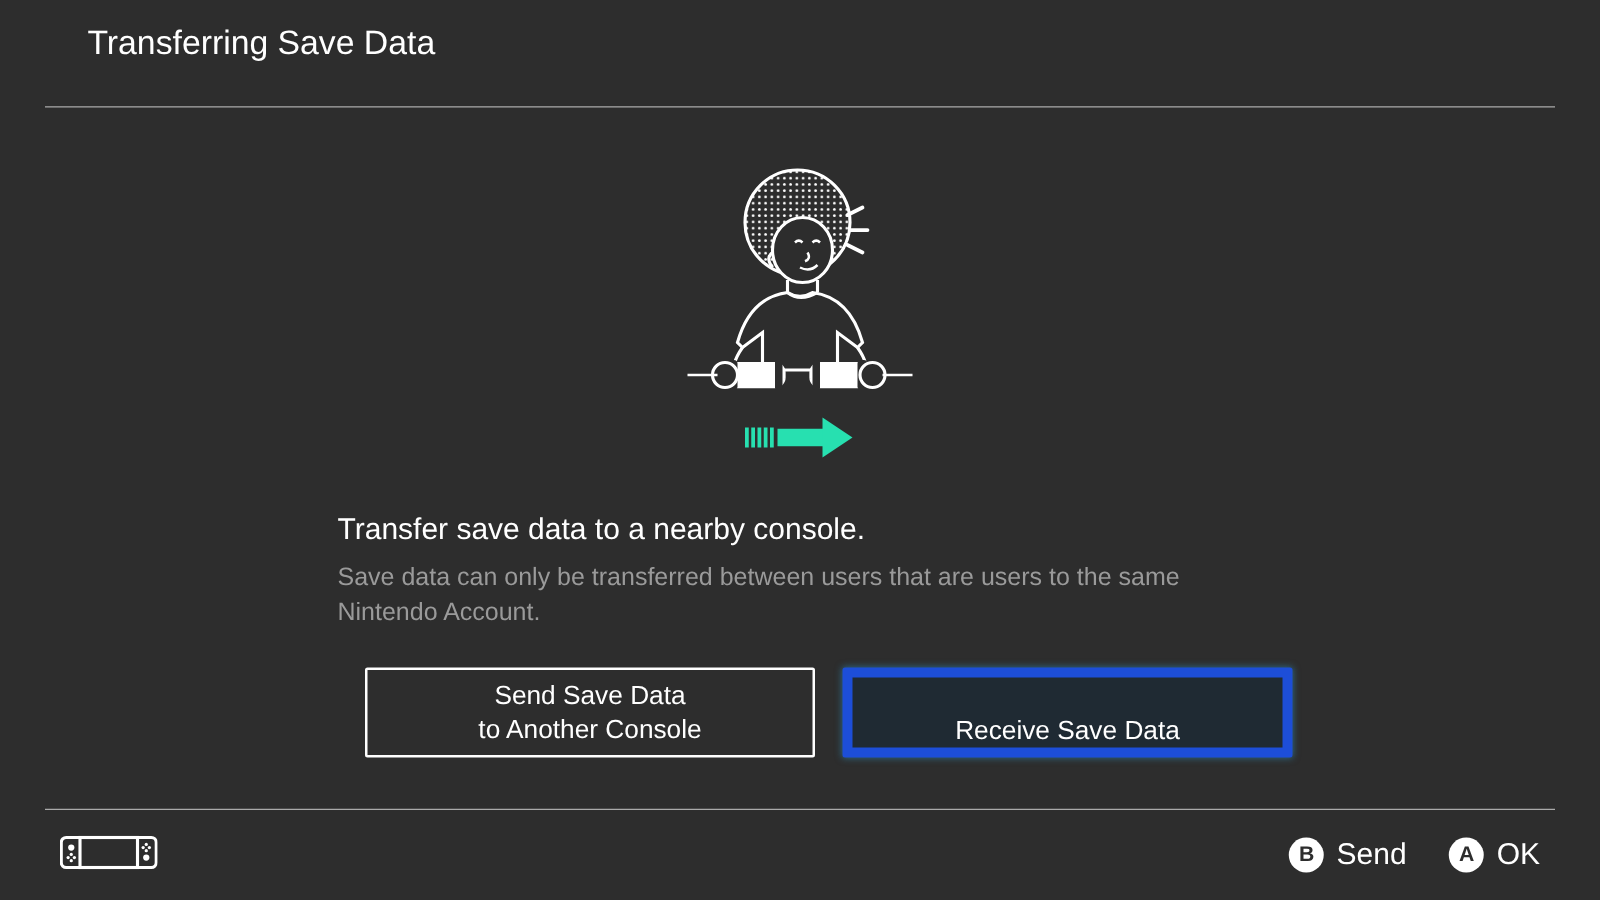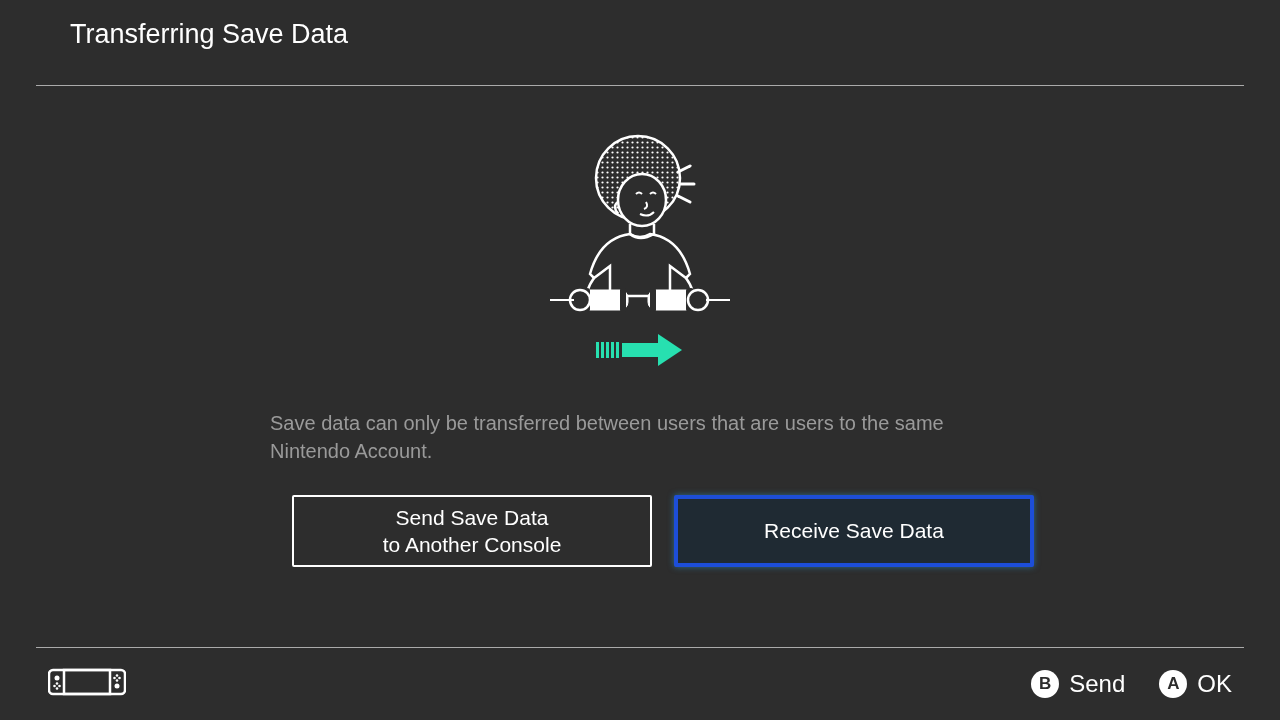--- a/index.html
+++ b/index.html
@@ -78,23 +78,24 @@
     font-size: 21px;
     display: flex;
     align-items: center;
     justify-content: center;
     text-align: center;
     line-height: 1.3;
     cursor: pointer;
     border-radius: 2px;
   }
   .option-button.selected {
-    border: 4px solid #1d4ed8;
+    border: 8px solid #1d4ed8;
     background: #1f2a33;
     box-shadow: 0 0 6px rgba(47,168,224,0.5);
+    align-items: flex-end;
   }
   .footer-divider {
     position: absolute;
     bottom: 72px;
     left: 36px;
     right: 36px;
     height: 1px;
     background: #aaa;
   }
   .footer {
@@ -197,20 +198,21 @@
         <rect x="76" y="212" width="3" height="16" fill="#27e0b0"></rect>
         <rect x="81" y="212" width="3" height="16" fill="#27e0b0"></rect>
         <rect x="86" y="212" width="3" height="16" fill="#27e0b0"></rect>
         <rect x="92" y="213" width="38" height="14" fill="#27e0b0"></rect>
         <polygon points="128,204 152,220 128,236" fill="#27e0b0"></polygon>
       </g>
     </svg>
   </div>
 
   <div class="text-block">
+    <div class="main-text">Transfer save data to a nearby console.</div>
     <div class="sub-text">Save data can only be transferred between users that are users to the same Nintendo Account.</div>
   </div>
 
   <div class="button-row">
     <div class="option-button">
       <span style="white-space:pre-line">Send Save Data
 to Another Console</span>
     </div>
     <div class="option-button selected">
       <span>Receive Save Data</span>

